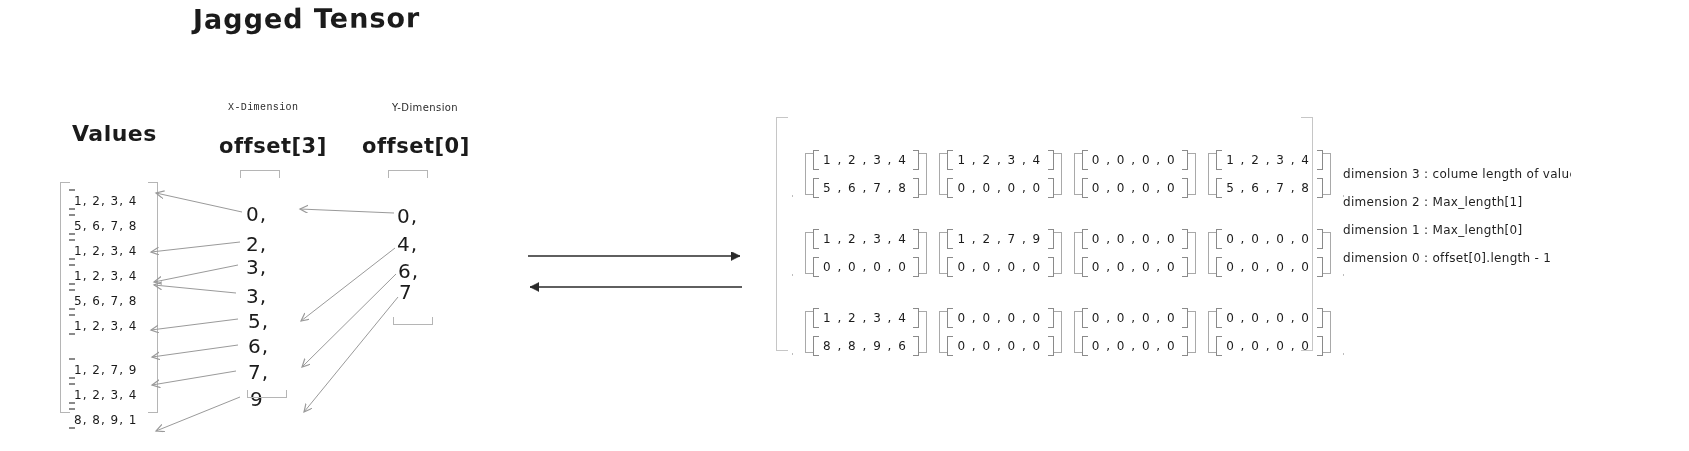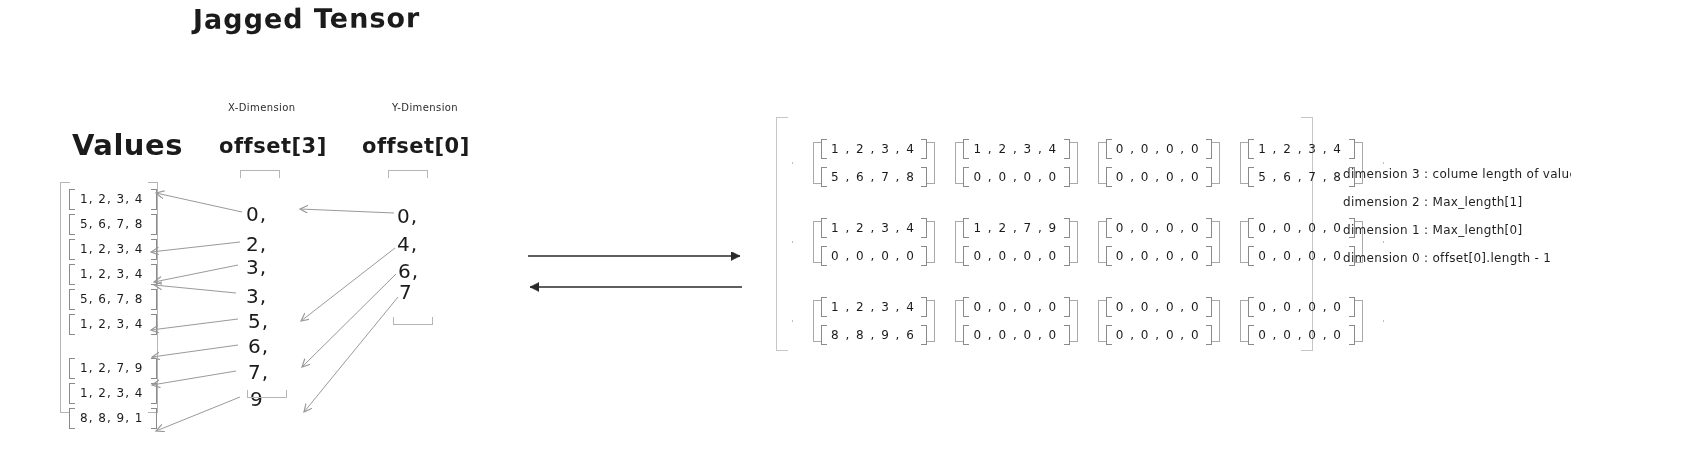--- a/index.html
+++ b/index.html
@@ -5,54 +5,54 @@
   html,body { margin:0; padding:0; background:#fff; }
   .canvas {
     position:relative; width:1571px; height:451px; background:#ffffff;
     font-family:"DejaVu Sans", sans-serif; color:#1b1b1b; overflow:hidden;
   }
   .title { position:absolute; font-weight:bold; letter-spacing:1px; white-space:nowrap; }
   #t-jagged { left:193px; top:3px; font-size:27px; transform:rotate(-0.4deg); }
   #t-dense  { left:766px; top:0px;  font-size:31px; }
 
   .col-header { position:absolute; font-size:21px; font-weight:bold; letter-spacing:0.5px; white-space:nowrap; }
-  #h-values  { left:72px;  top:128px; font-size:29px; }
+  #h-values  { left:72px;  top:121px; font-size:22px; }
   #h-off1    { left:219px; top:134px; }
   #h-off0    { left:362px; top:134px; }
   .dim-label { position:absolute; font-size:10px; color:#2b2b2b; letter-spacing:0.4px; white-space:nowrap; }
-  #l-xdim { left:228px; top:102px; }
+  #l-xdim { left:228px; top:102px;font-family:Liberation Mono, monospace; }
   #l-ydim { left:392px; top:102px; }
 
   
   .values-wrap { position:absolute; left:60px; top:182px; width:98px; height:231px; }
   .big-brk { position:absolute; top:0; bottom:0; width:9px; }
   .big-brk.l { left:0;  border-left:1.5px solid #b5b5b5; border-top:1.5px solid #b5b5b5; border-bottom:1.5px solid #b5b5b5; }
   .big-brk.r { left:88px; border-right:1.5px solid #b5b5b5; border-top:1.5px solid #b5b5b5; border-bottom:1.5px solid #b5b5b5; }
   .vrows { position:absolute; left:9px; top:7px; display:flex; flex-direction:column; gap:4px; }
-  .vrow { display:flex; align-items:stretch; height:21px; }
+  .vrow { display:flex; align-items:stretch; height:21px;flex-direction:column; }
   .vrow.gap { margin-top:19px; }
   .mb { width:5px; }
   .mb.l { border-left:1.3px solid #8a8a8a; border-top:1.3px solid #8a8a8a; border-bottom:1.3px solid #8a8a8a; }
   .mb.r { border-right:1.3px solid #8a8a8a; border-top:1.3px solid #8a8a8a; border-bottom:1.3px solid #8a8a8a; }
   .vrow-text { font-size:12px; padding:3px 8px 0 5px; letter-spacing:1px; white-space:nowrap; }
 
   
   .off-item { position:absolute; font-size:20px; letter-spacing:1px; white-space:nowrap; }
   .top-brk { position:absolute; width:38px; height:7px;
              border-top:1.3px solid #b5b5b5; border-left:1.3px solid #b5b5b5; border-right:1.3px solid #b5b5b5; }
   .bot-brk { position:absolute; width:38px; height:7px;
              border-bottom:1.3px solid #b5b5b5; border-left:1.3px solid #b5b5b5; border-right:1.3px solid #b5b5b5; }
 
   
   .dense-wrap { position:absolute; left:776px; top:115px; width:537px; height:238px; }
   .dense-big { position:absolute; top:2px; bottom:2px; width:11px; }
   .dense-big.l { left:0;  border-left:1.5px solid #c6c6c6; border-top:1.5px solid #c6c6c6; border-bottom:1.5px solid #c6c6c6; }
   .dense-big.r { right:0; border-right:1.5px solid #c6c6c6; border-top:1.5px solid #c6c6c6; border-bottom:1.5px solid #c6c6c6; }
   .dense-rows { position:absolute; left:16px; right:16px; top:13px; display:flex; flex-direction:column; gap:9px; }
-  .drow { display:flex; align-items:center; gap:20px; height:70px; }
+  .drow { display:flex; align-items:flex-end; gap:12px; height:70px; }
   .row-brk { width:8px; margin:1px 0; }
   .row-brk.l { border-left:1.4px solid #bdbdbd; border-top:1.4px solid #bdbdbd; border-bottom:1.4px solid #bdbdbd; }
   .row-brk.r { border-right:1.4px solid #bdbdbd; border-top:1.4px solid #bdbdbd; border-bottom:1.4px solid #bdbdbd; }
   .dblock { display:flex; align-items:stretch; flex:1; }
   .blk-brk { width:7px; margin:3px 0; }
   .blk-brk.l { border-left:1.3px solid #a9a9a9; border-top:1.3px solid #a9a9a9; border-bottom:1.3px solid #a9a9a9; }
   .blk-brk.r { border-right:1.3px solid #a9a9a9; border-top:1.3px solid #a9a9a9; border-bottom:1.3px solid #a9a9a9; }
   .vecs { display:flex; flex-direction:column; justify-content:center; gap:8px; flex:1; align-items:center; }
   .vec { display:flex; align-items:stretch; height:20px; }
   .vec-text { font-size:12px; letter-spacing:1.5px; padding:3px 6px 0 4px; white-space:nowrap; }

